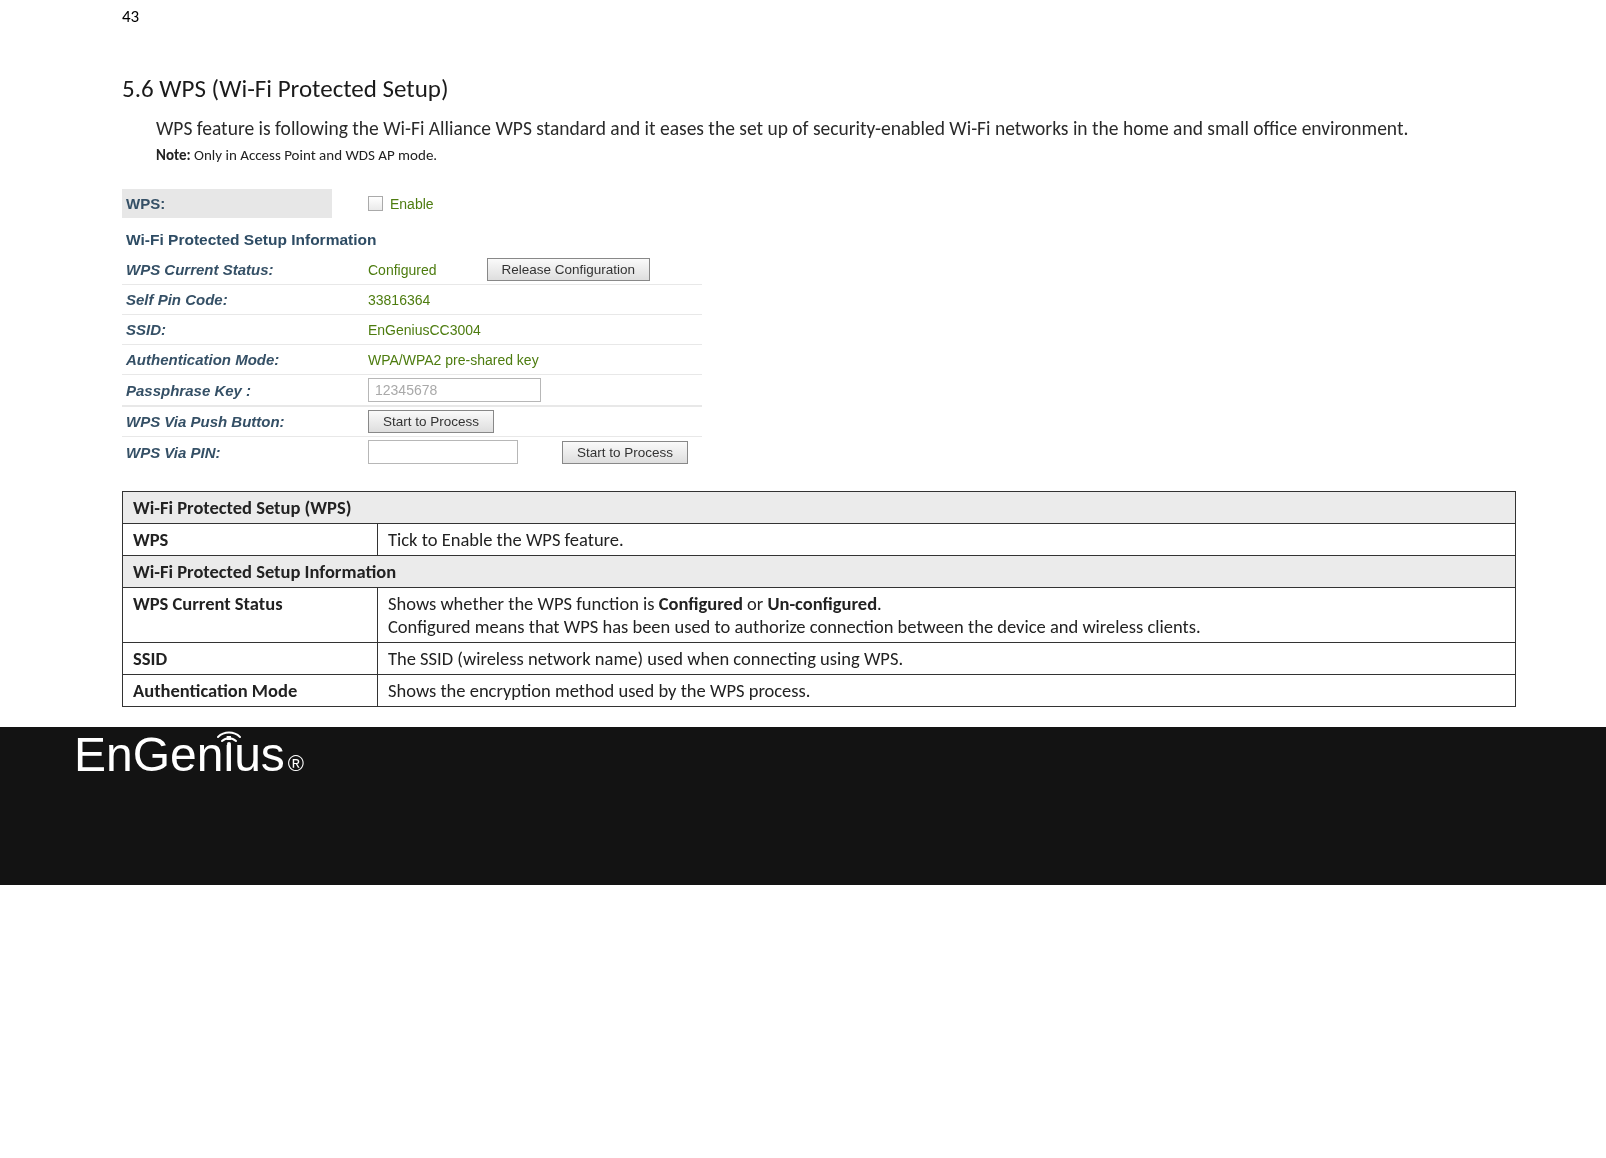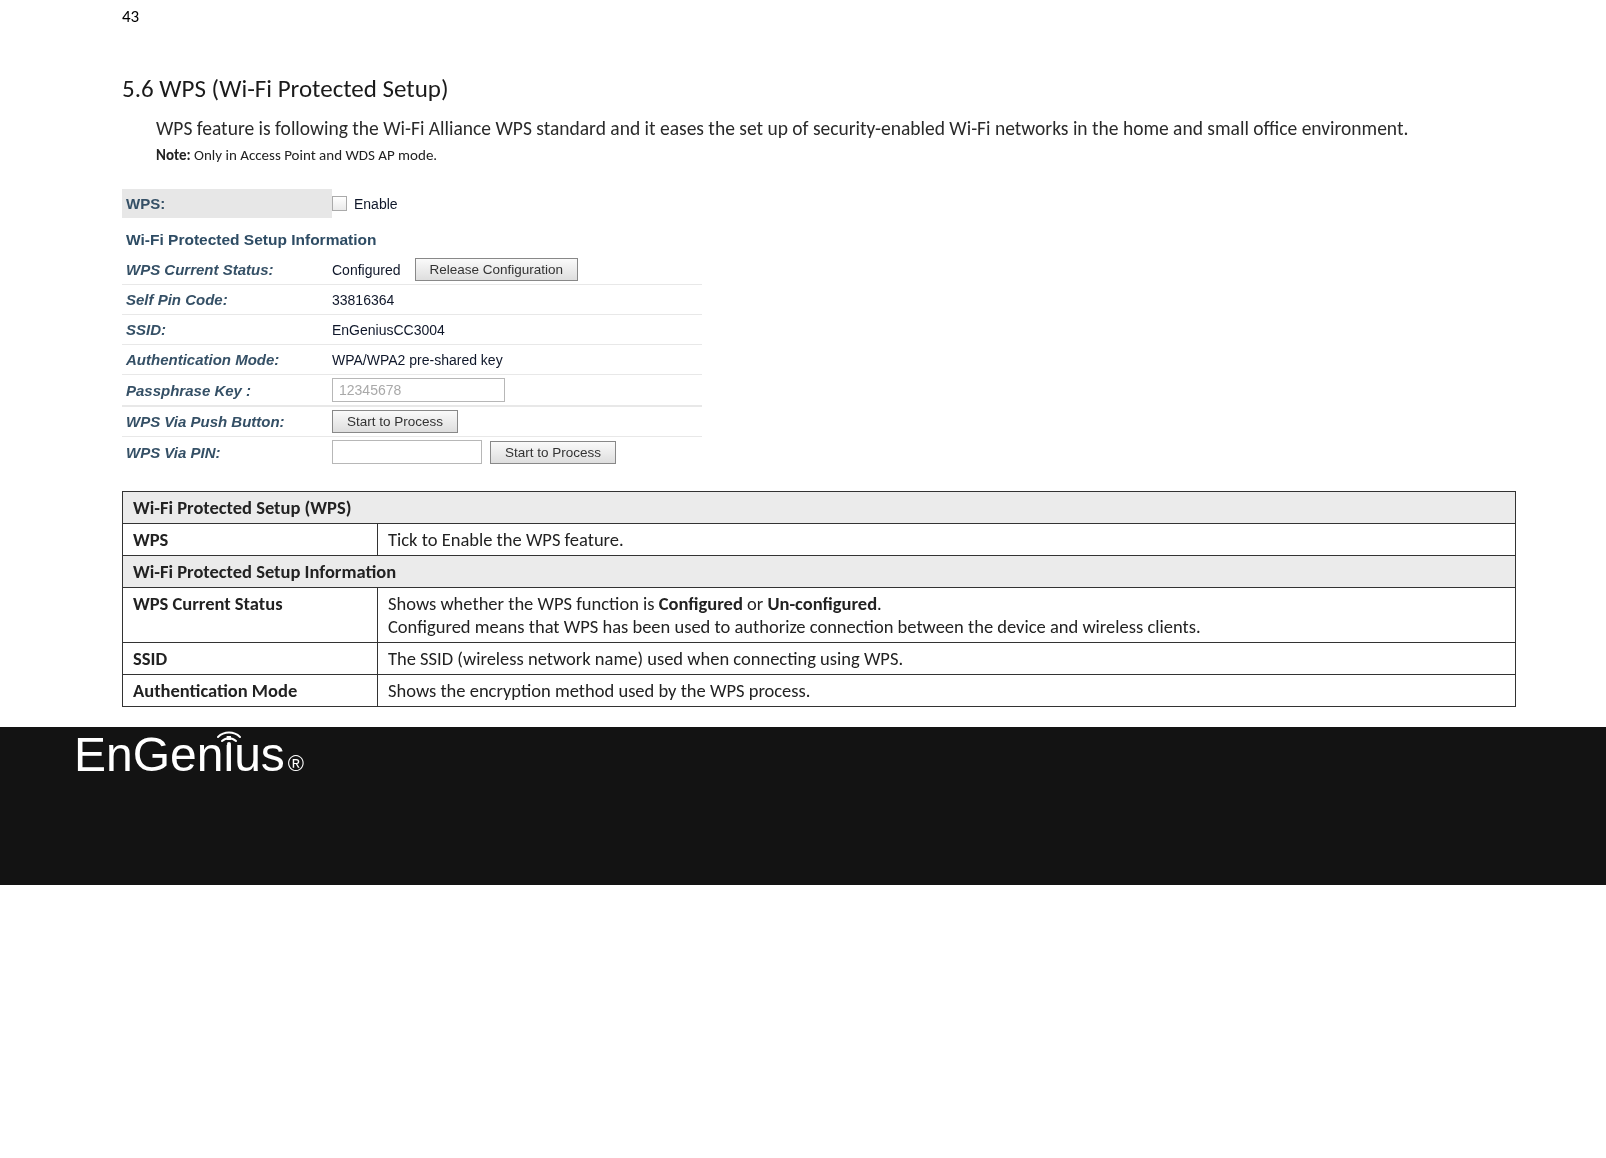--- a/index.html
+++ b/index.html
@@ -44,20 +44,21 @@
     font-size: 14px;
     color: #444;
     width: 580px;
   }
   .ss-row {
     display: flex;
     align-items: center;
     min-height: 30px;
     border-bottom: 1px solid #e8e8e8;
     padding: 3px 0;
+    gap: 36px;
   }
   .ss-row.noborder { border-bottom: none; }
   .ss-label {
     width: 210px;
     color: #355066;
     font-weight: 700;
     font-size: 15px;
     padding-left: 4px;
     font-style: italic;
   }
@@ -76,21 +77,21 @@
     padding: 10px 4px 6px;
   }
   .ss-check {
     width: 15px; height: 15px;
     border: 1px solid #aaa;
     background: linear-gradient(#fff,#eaeaea);
     display: inline-block;
     vertical-align: middle;
     margin-right: 7px;
   }
-  .ss-val { color: #0f172a; }
+  .ss-val { color: #4d7c0f; }
   .ss-btn {
     display: inline-block;
     border: 1px solid #888;
     background: linear-gradient(#fafafa,#dedede);
     padding: 3px 14px;
     font-size: 13.5px;
     color: #333;
     font-family: Arial, sans-serif;
     margin-left: 14px;
   }

